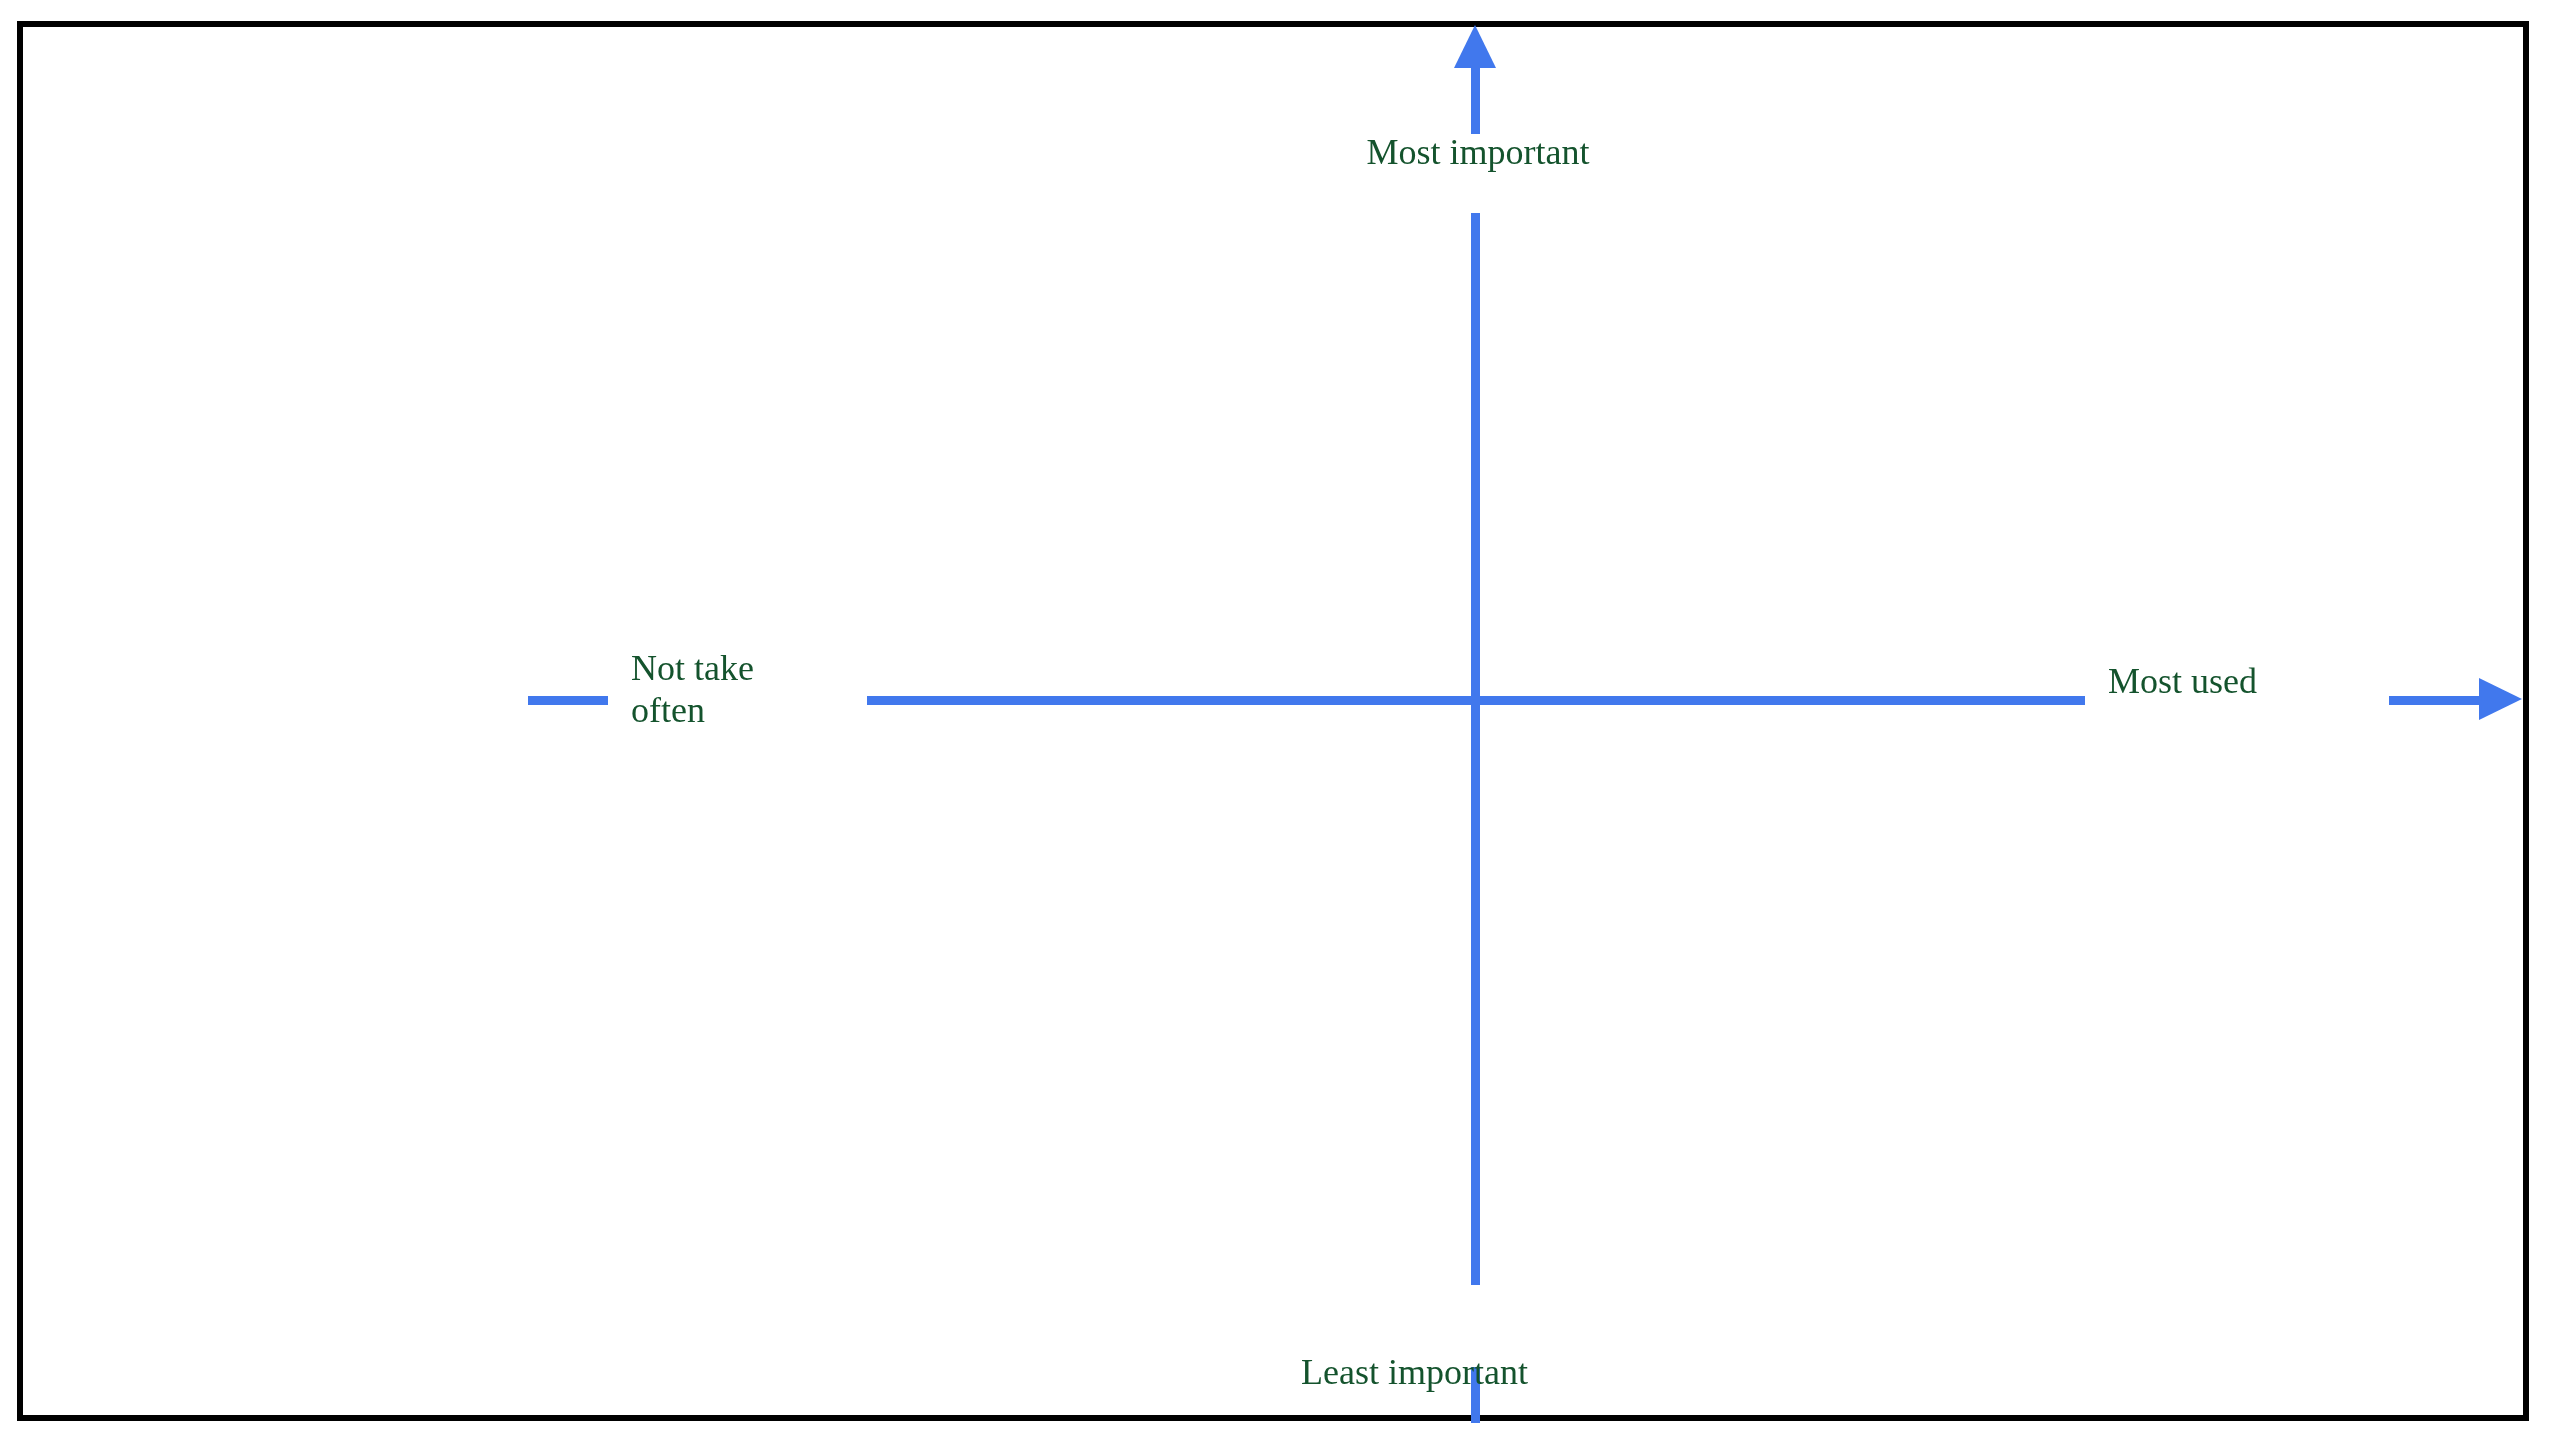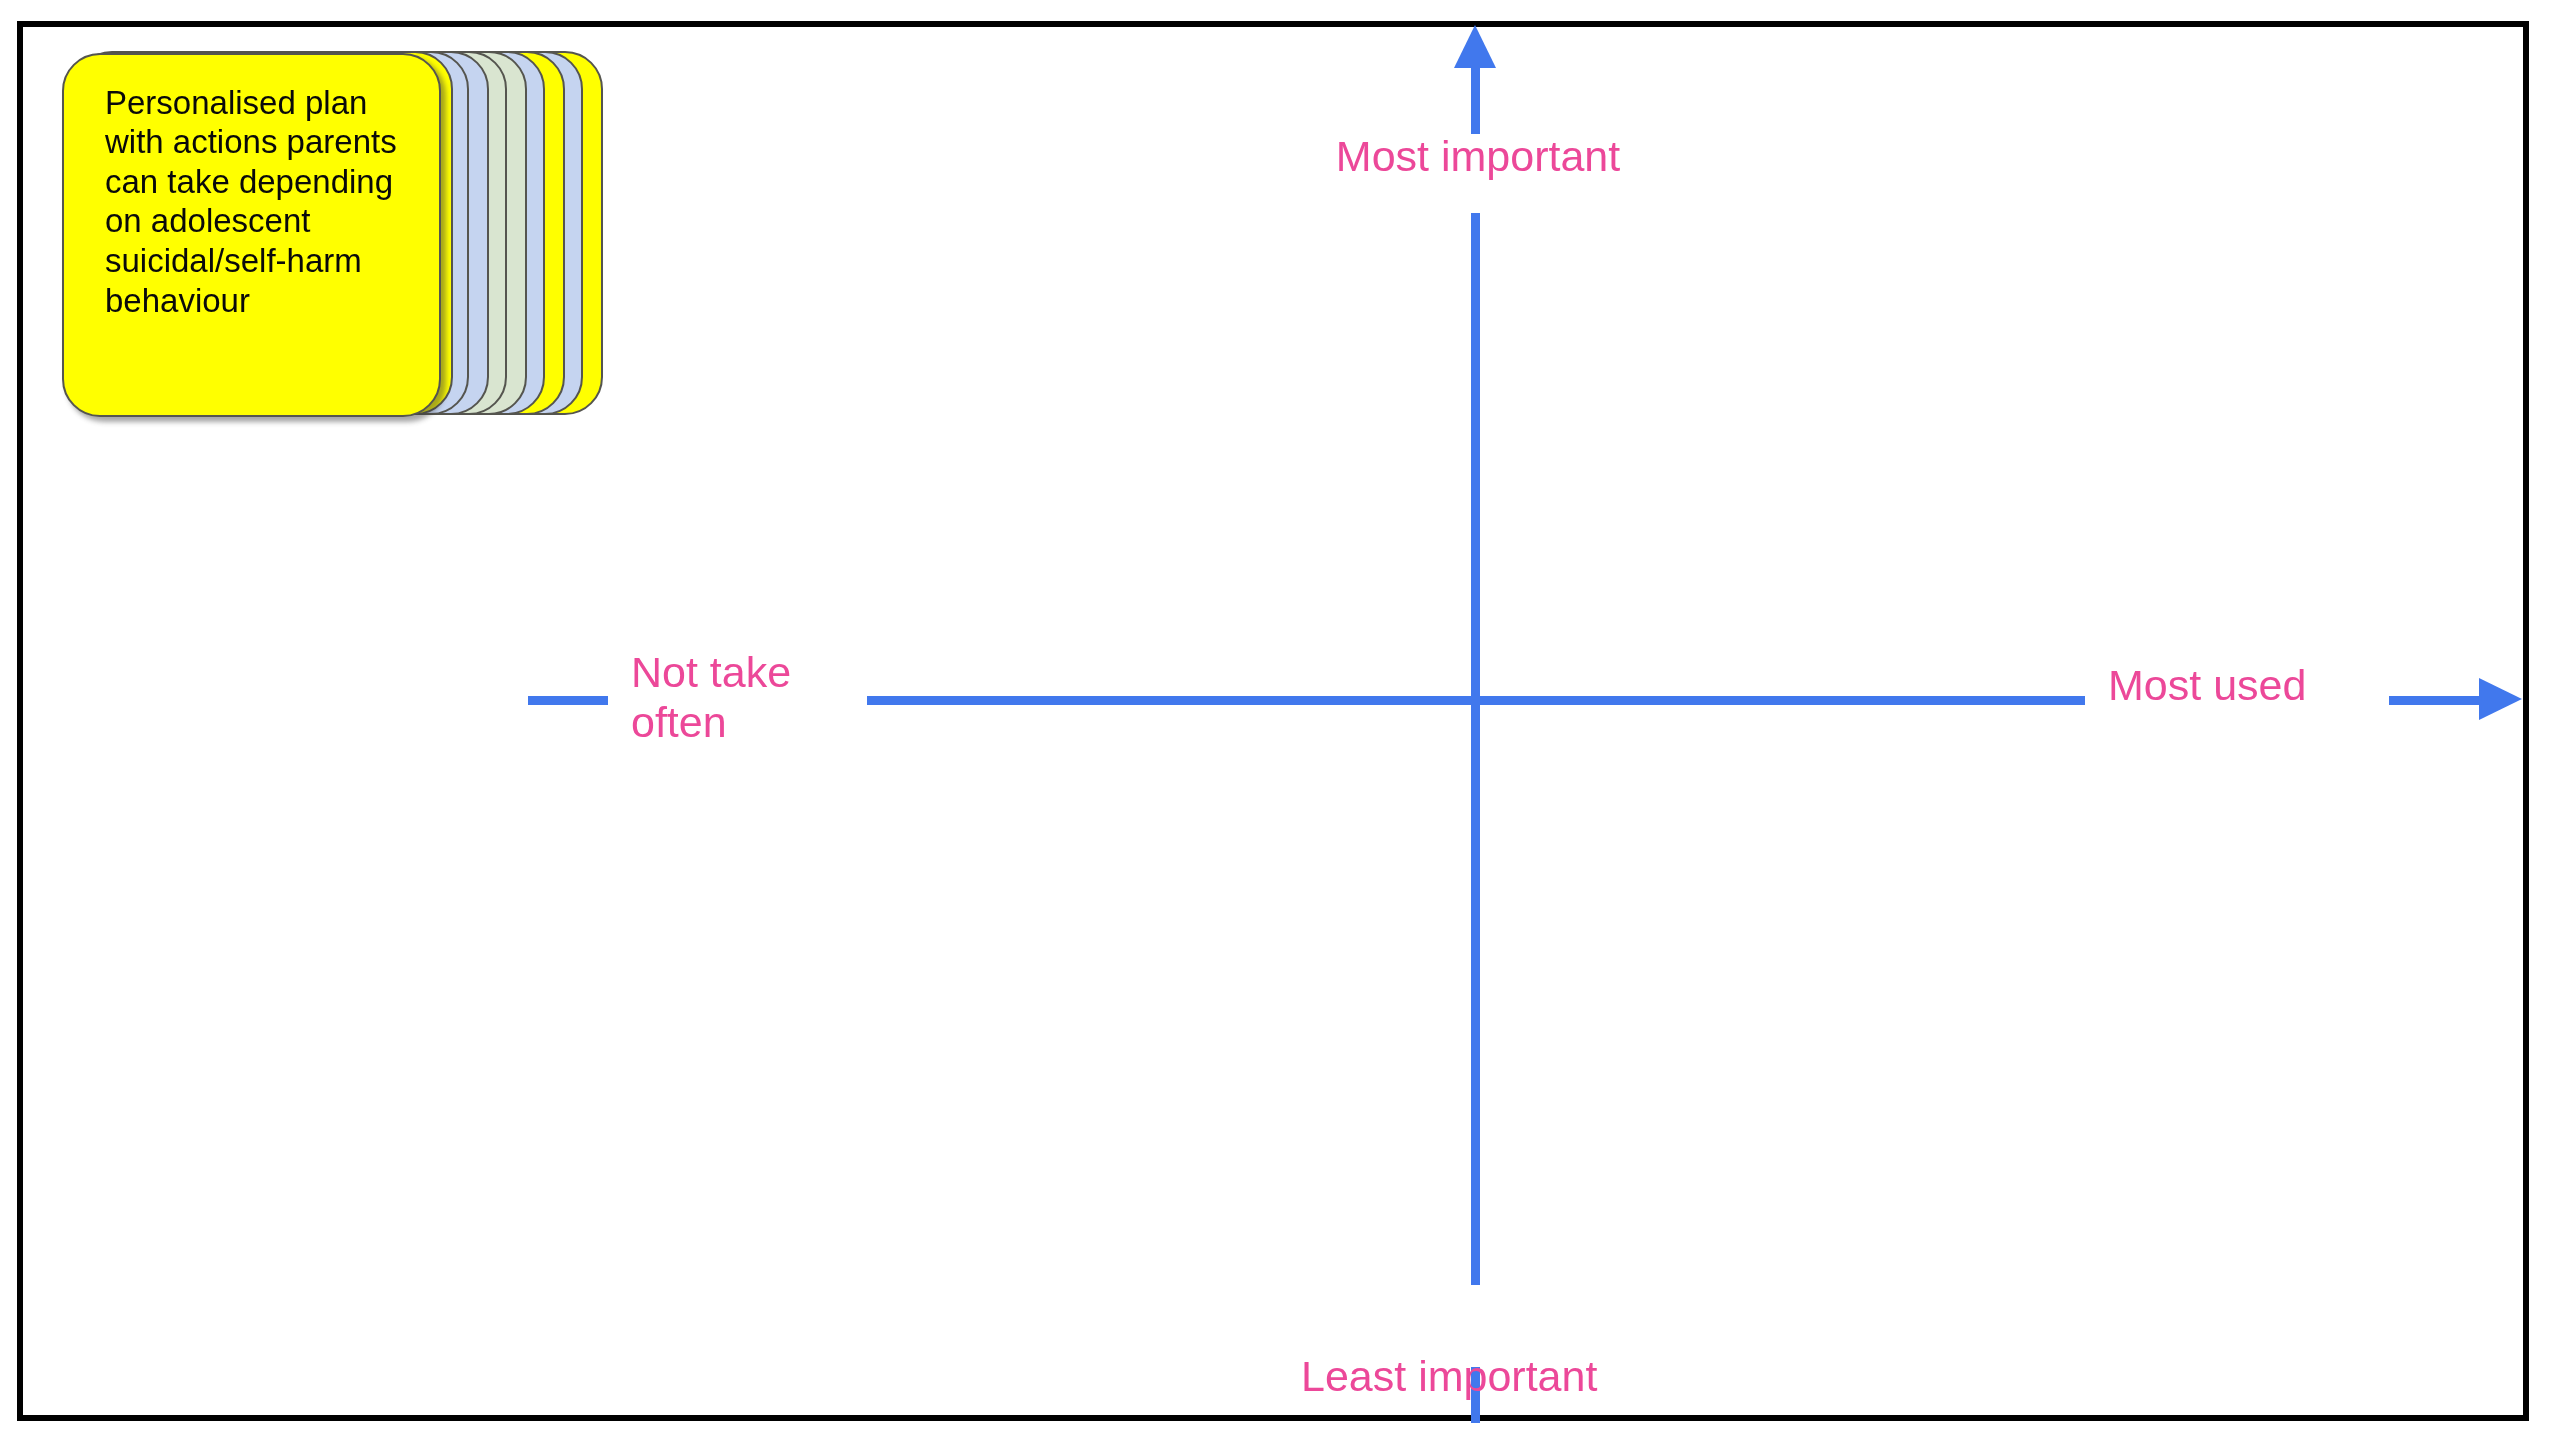--- a/index.html
+++ b/index.html
@@ -93,54 +93,38 @@
     position: absolute;
     width: 0; height: 0;
     border-left: 21.4px solid transparent;
     border-right: 21.4px solid transparent;
     border-bottom: 43px solid #4178ed;
   }
 
   
   .axis-label {
     position: absolute;
-    color: #ec4899;
-    font-size: 43px;
+    color: #14532d;
+    font-size: 36px;
     line-height: 1.16;
-    font-family: Liberation Sans, sans-serif;
+    font-family: Liberation Serif, serif;
     white-space: pre-line;
   }
   #label-most      { left: 1301px; top: 132px;  width: 354px; text-align: center; }
   #label-least     { left: 1301px; top: 1352px; width: 354px; text-align: left; }
   #label-notused   { left: 631px;  top: 648px;  width: 231px; }
   #label-oftenused { left: 2108px; top: 661px;  width: 272px; }
 </style>
 </head>
 <body>
 
 <div id="canvas">
 
   <div id="frame"></div>
 
-  <div id="card-stack">
-
-    <div class="stack-layer" style="left:162px; width:379px; background:#ffff00;  z-index:1;"></div>
-    <div class="stack-layer" style="left:142px; width:379px; background:#c5d4f0;  z-index:2;"></div>
-    <div class="stack-layer" style="left:124px; width:379px; background:#ffff00;  z-index:3;"></div>
-    <div class="stack-layer" style="left:104px; width:379px; background:#c5d4f0;  z-index:4;"></div>
-    <div class="stack-layer" style="left:86px; width:379px; background:#d9e5d0;  z-index:5;"></div>
-    <div class="stack-layer" style="left:66px;  width:379px; background:#d9e5d0;  z-index:6;"></div>
-    <div class="stack-layer" style="left:48px;  width:379px; background:#c5d4f0;  z-index:7;"></div>
-    <div class="stack-layer" style="left:28px;  width:379px; background:#c5d4f0;  z-index:8;"></div>
-    <div class="stack-layer" style="left:11.5px;  width:379px; background:#ffff00;  z-index:9;"></div>
-
-    <div class="front-card">
-      <div id="card-text">Personalised plan with actions parents can take depending on adolescent suicidal/self-harm behaviour</div>
-    </div>
-  </div>
 
   <div class="arrow-up" style="left:1454px; top:25px;"></div>
 
   <div class="axis-seg axis-v" style="left:1471px; top:66px; height:68px;"></div>
 
   <div class="axis-seg axis-v" style="left:1471px; top:213px; height:1072px;"></div>
 
   <div class="axis-seg axis-v" style="left:1471px; top:1367px; height:56px;"></div>
 
   <div class="axis-seg axis-h" style="left:528px; top:696px; width:80px;"></div>

